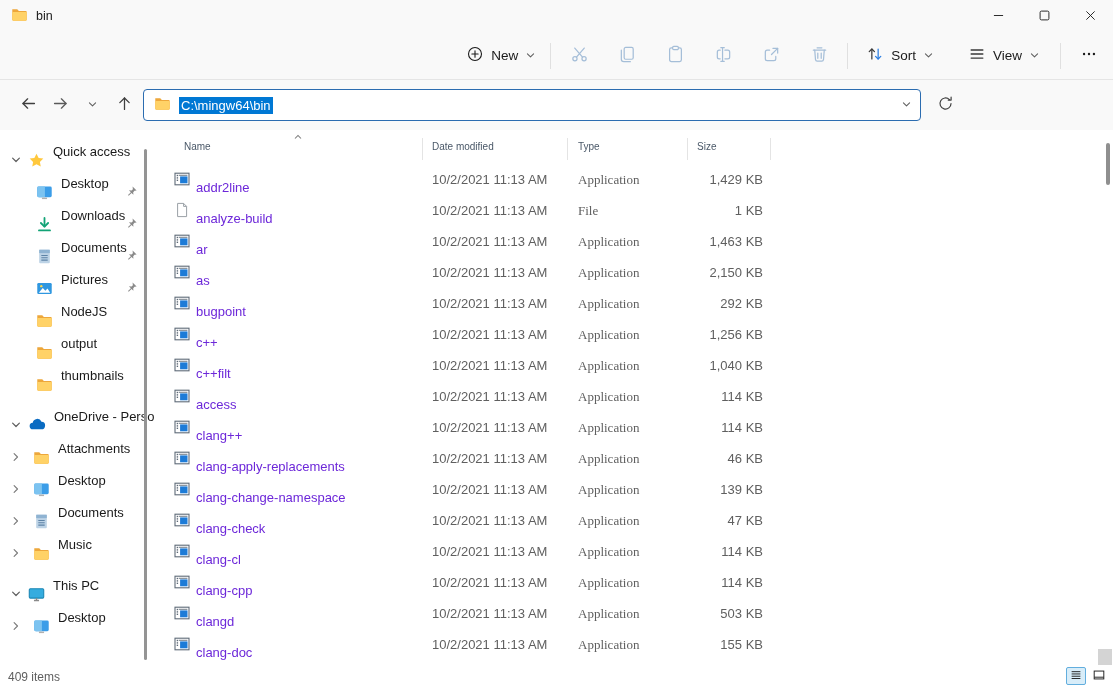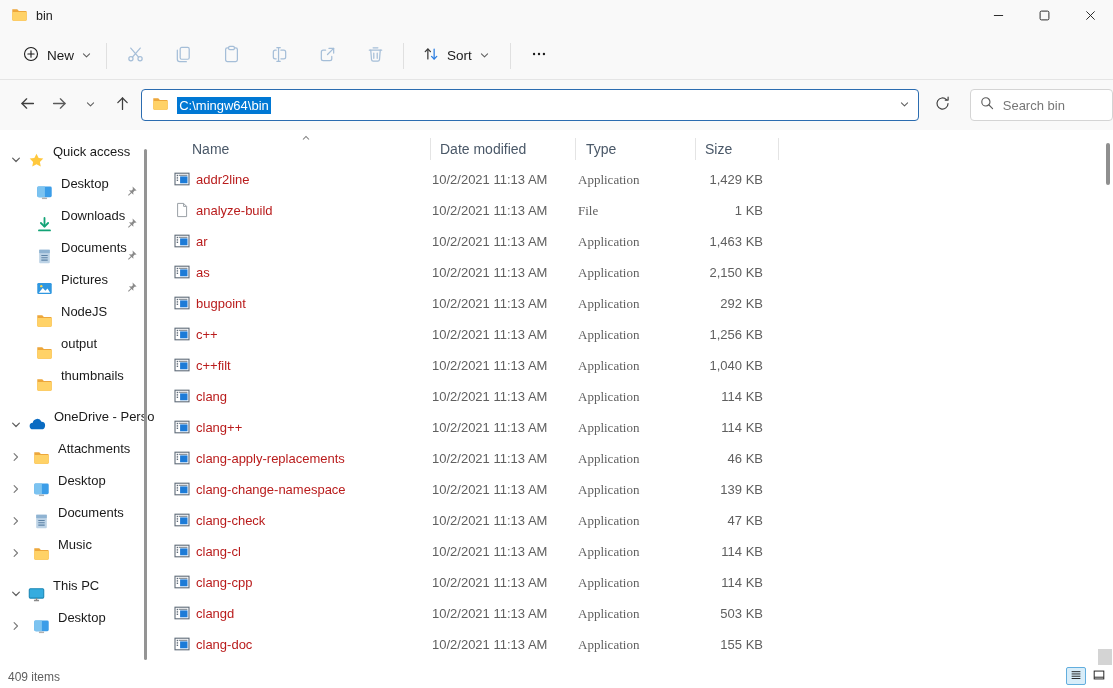--- a/index.html
+++ b/index.html
@@ -7,21 +7,21 @@
   body { font-family:"Liberation Sans", sans-serif; -webkit-font-smoothing:antialiased; }
   .window { position:relative; width:1113px; height:688px; background:#ffffff; overflow:hidden; }
 
   
   .titlebar { height:32px; background:#f9f9f9; display:flex; align-items:center; }
   .tab { display:flex; align-items:center; gap:8px; padding-left:11px; }
   .tab-label { font-size:12.5px; color:#1a1a1a; }
   .win-controls { margin-left:auto; display:flex; height:32px; }
   .win-btn { width:46px; height:32px; display:flex; align-items:center; justify-content:center; background:transparent; border:none; cursor:pointer; }
 
-  .toolbar { height:48px; background:#f9f9f9; border-bottom:1px solid #e5e5e5; display:flex; align-items:center; padding-left:12px; }
+  .toolbar { height:48px; background:#f9f9f9; border-bottom:1px solid #e5e5e5; display:flex; align-items:center; padding-left:12px;justify-content:flex-end; }
   .tb-text-btn { display:flex; align-items:center; gap:7px; border:none; background:transparent; font-family:inherit; font-size:13.5px; color:#1a1a1a; padding:0 10px; height:34px; border-radius:4px; cursor:pointer; }
   .tb-sep { width:1px; height:26px; background:#e0e0e0; margin:0 4px; }
   .tb-icon-btn { width:48px; height:34px; display:flex; align-items:center; justify-content:center; background:transparent; border:none; cursor:default; }
   .tb-icon-btn.disabled { color:#a5bed8; }
   .chev-small { display:inline-flex; }
 
   .navrow { height:50px; background:#f9f9f9; display:flex; align-items:center; padding-left:12px; }
   .nav-btn { width:32px; height:32px; display:flex; align-items:center; justify-content:center; border:none; background:transparent; border-radius:4px; cursor:pointer; }
   .addressbar { flex:0 0 778px; height:32px; margin-left:3px; background:#ffffff; border:1px solid #2b6cb0; border-radius:4px; display:flex; align-items:center; padding:0 8px 0 10px; }
   .addr-path { font-size:13px; margin-left:8px; background:#0078d4; color:#ffffff; padding:1px 2px; white-space:nowrap; }
@@ -37,28 +37,28 @@
   .sidebar { width:160px; position:relative; padding-top:14px; flex:0 0 160px; }
   .sb-item { height:32px; display:flex; padding-left:6px; position:relative; font-size:13px; color:#1a1a1a; cursor:pointer; }
   .sb-item.gap { margin-top:9px; }
   .sb-item .chev { width:20px; display:flex; align-items:center; justify-content:center; flex:0 0 20px; }
   .sb-item .ic { display:flex; align-items:center; }
   .sb-label { margin-left:8px; white-space:nowrap; overflow:hidden; }
   .pin { position:absolute; right:22px; top:9px; display:flex; }
   .sidebar-scrollbar { position:absolute; left:144px; top:19px; width:3px; height:511px; background:#949494; border-radius:2px; }
 
   .main { flex:1; position:relative; }
-  .list-header { position:absolute; top:0; left:8px; right:0; height:34px; font-size:14px; color:#4a5868; }
+  .list-header { position:absolute; top:0; left:0; right:0; height:34px; font-size:10px; color:#4a5868; }
   .col-h { position:absolute; top:11px; cursor:pointer; white-space:nowrap; }
   .sort-caret { position:absolute; top:1px; left:132px; }
   .h-sep { position:absolute; top:8px; width:1px; height:22px; background:#e4e4e4; }
   .rows { position:absolute; top:34px; left:0; right:0; }
   .frow { position:relative; height:31px; font-size:13px; cursor:default; }
   .frow .ic { position:absolute; left:14px; top:7px; display:flex; }
-  .fname { position:absolute; left:36px; top:8px; color:#b91c1c; white-space:nowrap; }
+  .fname { position:absolute; left:36px; top:16px; color:#6d28d9; white-space:nowrap; }
   .fdate { position:absolute; left:272px; top:8px; color:#5f5f5f; white-space:nowrap; }
   .ftype { position:absolute; left:418px; top:8px; color:#5f5f5f; white-space:nowrap;font-family:Liberation Serif, serif; }
   .fsize { position:absolute; left:527px; top:8px; width:76px; text-align:right; color:#5f5f5f; white-space:nowrap; }
   .main-scrollbar { position:absolute; right:3px; top:13px; width:4px; height:42px; background:#8f8f8f; border-radius:2px; }
   .scroll-corner { position:absolute; right:1px; bottom:2px; width:14px; height:16px; background:#d4d4d4; }
 
   
   .statusbar { height:20px; background:#ffffff; display:flex; align-items:center; padding-left:8px; position:relative; }
   .status-text { font-size:12px; color:#5f5f5f; }
   .view-toggles { position:absolute; right:4px; top:0; display:flex; gap:3px; }
@@ -164,20 +164,31 @@
               <path d="M10.6 12.6l2.9 2.9 2.9-2.9"></path>
             </g>
           </svg></span>
       <span>Sort</span>
       <span class="chev-small">
           <svg viewBox="0 0 16 16" width="11" height="11" fill="none" stroke="#5f5f5f" stroke-width="1.5" stroke-linecap="round" stroke-linejoin="round">
             <path d="M3.5 5.5 8 10l4.5-4.5"></path>
           </svg>
         </span>
     </button>
+    <button class="tb-text-btn" style="margin-left:14px">
+      <span class="ic"><svg viewBox="0 0 20 20" width="18" height="18" stroke="#3a3a3a" stroke-width="1.5" stroke-linecap="round" fill="none">
+            <path d="M3.5 5.5h13M3.5 10h13M3.5 14.5h13"></path>
+          </svg></span>
+      <span>View</span>
+      <span class="chev-small">
+          <svg viewBox="0 0 16 16" width="11" height="11" fill="none" stroke="#5f5f5f" stroke-width="1.5" stroke-linecap="round" stroke-linejoin="round">
+            <path d="M3.5 5.5 8 10l4.5-4.5"></path>
+          </svg>
+        </span>
+    </button>
     <div class="tb-sep" style="margin-left:10px"></div>
     <button class="tb-icon-btn" style="color:#1a1a1a;cursor:pointer">
       <span class="ic"><svg viewBox="0 0 20 20" width="18" height="18" fill="#1a1a1a">
             <circle cx="4.5" cy="10" r="1.3"></circle>
             <circle cx="10" cy="10" r="1.3"></circle>
             <circle cx="15.5" cy="10" r="1.3"></circle>
           </svg></span>
     </button>
   </div>
 
@@ -218,27 +229,20 @@
           </svg></span>
     </div>
 
     <button class="refresh-btn">
         <span class="ic"><svg viewBox="0 0 20 20" width="17" height="17" fill="none" stroke="#3f3f3f" stroke-width="1.4" stroke-linecap="round" stroke-linejoin="round">
             <path d="M16.5 10a6.5 6.5 0 1 1-1.9-4.6"></path>
             <path d="M16.6 2.6v3.4h-3.4"></path>
           </svg></span>
       </button>
 
-    <div class="searchbox">
-      <span class="ic"><svg viewBox="0 0 20 20" width="16" height="16" fill="none" stroke="#5c5c5c" stroke-width="1.4" stroke-linecap="round">
-            <circle cx="8.6" cy="8.6" r="5.1"></circle>
-            <path d="M12.5 12.5 17 17"></path>
-          </svg></span>
-      <input type="text" placeholder="Search bin" style="">
-    </div>
   </div>
 
   <div class="app-body">
     <div class="sidebar">
       <div id="sb-items">
           <div class="sb-item">
     <span class="chev">
               <svg viewBox="0 0 16 16" width="12" height="12" fill="none" stroke="#5f5f5f" stroke-width="1.6" stroke-linecap="round" stroke-linejoin="round">
                 <path d="M3.5 5.5 8 10l4.5-4.5"></path>
               </svg>
@@ -608,21 +612,21 @@
                 <rect x="1" y="2.2" width="14" height="11.6" fill="#fff" stroke="#5f6b78" stroke-width="1.1"></rect>
                 <rect x="6.1" y="5.4" width="7.4" height="6.9" fill="#1d7bd7"></rect>
                 <g fill="#5f6b78">
                   <rect x="2.7" y="3.8" width="1.4" height="1.4"></rect>
                   <rect x="2.7" y="6.2" width="1.4" height="1.4"></rect>
                   <rect x="2.7" y="8.6" width="1.4" height="1.4"></rect>
                   <rect x="4.8" y="3.8" width="8.6" height="0.9"></rect>
                 </g>
               </svg>
             </span>
-    <span class="fname">clang</span>
+    <span class="fname">access</span>
     <span class="fdate">10/2/2021 11:13 AM</span>
     <span class="ftype">Application</span>
     <span class="fsize">114 KB</span>
   </div>
           <div class="frow">
     <span class="ic">
               <svg viewBox="0 0 16 16" width="16" height="16">
                 <rect x="1" y="2.2" width="14" height="11.6" fill="#fff" stroke="#5f6b78" stroke-width="1.1"></rect>
                 <rect x="6.1" y="5.4" width="7.4" height="6.9" fill="#1d7bd7"></rect>
                 <g fill="#5f6b78">

